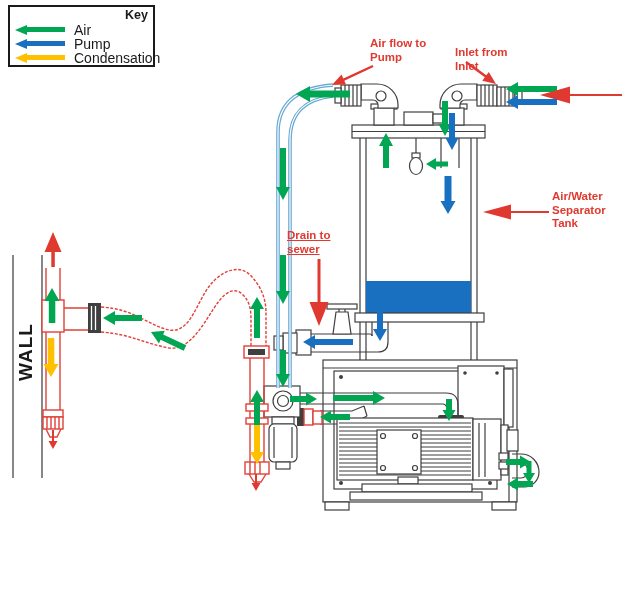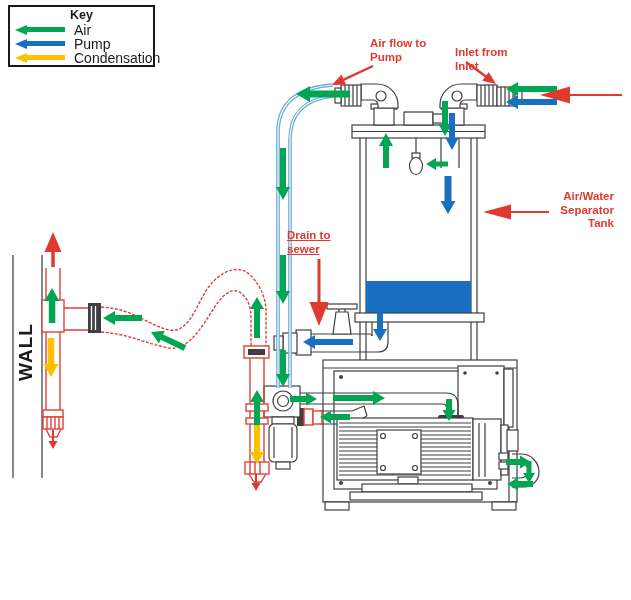--- a/index.html
+++ b/index.html
@@ -19,34 +19,34 @@
   .hbw{fill:none;stroke:#fff;stroke-width:1.2;}
   .wfill{fill:var(--c-waterfill);}
 
   
   .a-air{fill:var(--c-air);} .a-water{fill:var(--c-water);}
   .a-cond{fill:var(--c-cond);} .a-red{fill:var(--c-red);}
 
   
   .keybox{position:absolute;left:8px;top:5px;width:147px;height:62px;border:2px solid #1a1a1a;
           background:#fff;box-sizing:border-box;padding:1px 5px;}
-  .key-title{text-align:center;font-size:12.5px;font-weight:bold;color:#1a1a1a;line-height:14px;}
+  .key-title{text-align:right;font-size:12.5px;font-weight:bold;color:#1a1a1a;line-height:14px;}
   .krow{display:flex;align-items:center;height:13px;margin-top:1px;}
   .karrow{display:inline-flex;align-items:center;width:50px;margin-right:9px;flex:none;}
   .khead{width:0;height:0;border-top:5.5px solid transparent;border-bottom:5.5px solid transparent;
          border-right:12px solid var(--ac);}
   .kshaft{height:5px;flex:1;background:var(--ac);}
   .klabel{font-size:14px;color:#1a1a1a;white-space:nowrap;}
 
   
   .lbl{position:absolute;color:var(--c-red);font-weight:bold;font-size:11.5px;line-height:13.5px;}
   .lbl-airflow{left:370px;top:37px;width:60px;}
   .lbl-inlet{left:455px;top:46px;width:64px;}
   .lbl-drain{left:287px;top:229px;width:50px;text-decoration:underline;}
-  .lbl-tank{left:552px;top:190px;width:62px;text-align:right;}
+  .lbl-tank{left:552px;top:190px;width:62px;}
   .lbl-wall{position:absolute;left:26px;top:352px;color:#1a1a1a;font-weight:bold;font-size:19px;
             letter-spacing:1px;transform:translate(-50%,-50%) rotate(-90deg);white-space:nowrap;}
 </style>
 </head>
 <body>
 
 <div class="stage" style="--c-air: #00A651; --c-water: #1A70C0; --c-cond: #FFC000; --c-red: #E03A30; --c-pipe: #E04038; --c-hose: #66A9D4; --c-line: #3F3F3F; --c-waterfill: #1A70C0;">
 
 <svg width="631" height="600" viewBox="0 0 631 600">
 

